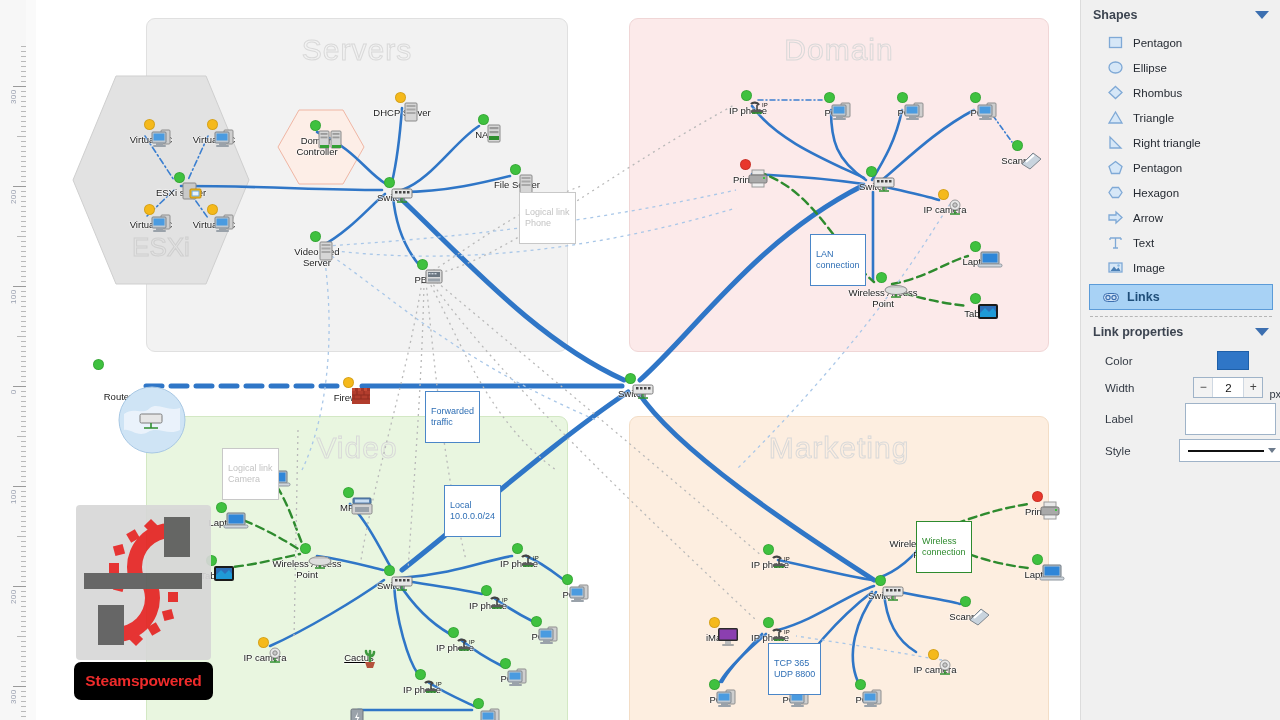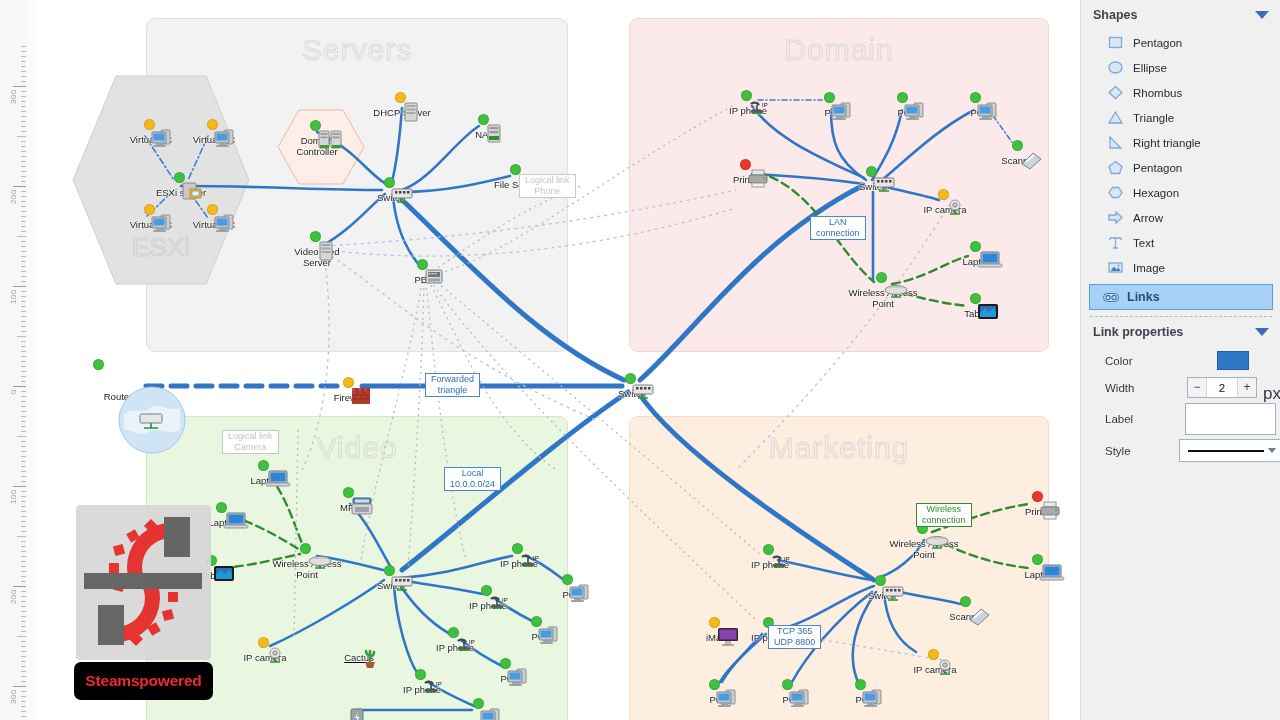--- a/index.html
+++ b/index.html
@@ -32,21 +32,21 @@
   .node .ic{position:relative;display:inline-block;}
   .node .lbl{font-size:9.5px;color:#1b1b1b;line-height:11px;margin-top:1px;
              text-shadow:0 0 2px #fff,0 0 2px #fff,0 0 2px #fff;white-space:pre-line;}
   .dot{position:absolute;border-radius:50%;width:9px;height:9px;border:1px solid rgba(0,0,0,.12);}
   .dot.g{background:#3fc13f;}
   .dot.y{background:#f5b91b;}
   .dot.r{background:#e8372c;}
 
   
   .tag{position:absolute;background:#fff;border:1px solid #4a86c8;color:#2f6fb5;
-       font-size:9px;line-height:11px;text-align:center;padding:0 5px;white-space:pre-line;}
+       font-size:9px;line-height:11px;padding:14px 5px;white-space:pre-line;margin-top:18px;}
   .tag.ghost{border-color:#c8c8c8;color:#c4c4c4;background:#fff;}
   .tag.wl{border-color:#2e8b2e;color:#2e8b2e;}
 
   
   .wm{position:absolute;left:40px;top:505px;width:135px;height:155px;background:#d7d7d7;
       border-radius:4px;opacity:.92;}
   .wmbar{position:absolute;background:#5a5a5a;}
   .wmbadge{position:absolute;left:38px;top:662px;width:139px;height:38px;background:#000;
            border-radius:7px;display:flex;align-items:center;justify-content:center;}
   .wmbadge span{color:#ee2b2b;font-weight:bold;font-size:15.5px;letter-spacing:-.2px;}
@@ -69,21 +69,21 @@
   .divider{border-top:1px dashed #b6b6b6;margin:6px 9px 0 9px;}
   .prow{display:flex;align-items:center;height:27px;padding-left:24px;}
   .plabel{font-size:11.5px;color:#333a44;width:68px;}
   .swatch{width:30px;height:17px;background:#2f76c7;border:1px solid #1e5fa8;margin-left:44px;}
   .stepper{display:flex;align-items:center;margin-left:26px;border:1px solid #9fb3c8;background:#fff;height:19px;}
   .stepper .b{width:18px;text-align:center;font-size:12px;color:#444;background:#f3f3f3;
               border-right:1px solid #cfd8e2;line-height:19px;}
   .stepper .b.r{border-right:none;border-left:1px solid #cfd8e2;}
   .stepper input{width:26px;border:none;outline:none;font-size:11.5px;text-align:center;
                  font-family:"Liberation Sans",sans-serif;color:#111;}
-  .unit{font-size:17px;color:#333a44;margin-left:6px;margin-top:13px;}
+  .unit{font-size:11px;color:#333a44;margin-left:6px;margin-top:13px;}
   .styleSel{margin-left:12px;width:100px;height:21px;border:1px solid #9fb3c8;background:#fff;
             display:flex;align-items:center;justify-content:space-between;padding:0 4px;}
   .styleLine{flex:1;height:0;border-top:2px solid #111;margin:0 4px;}
   .mini-caret{width:0;height:0;border-left:4px solid transparent;border-right:4px solid transparent;
               border-top:5px solid #6d7b8c;}
   .labelBox{margin-left:12px;width:85px;height:28px;border:1px solid #9fb3c8;background:#fff;}
   .topcut{position:absolute;left:1096px;top:-6px;font-size:11px;color:#6f86c0;}
 </style>
 </head>
 <body>
@@ -731,21 +731,21 @@
               <rect x="5" y="14" width="7" height="2" fill="#9aa2aa"></rect>
               <rect x="2" y="16" width="13" height="2" rx="1" fill="#9aa2aa"></rect>
             </svg><span class="dot g" style="right: -4px; bottom: -1px;"></span></div><div class="lbl">PC</div></div>
       </div>
     <div id="tags">
         <div class="tag ghost" style="left: 483px; top: 174px;">Logical link
 Phone</div>
         <div class="tag" style="left: 774px; top: 216px;">LAN
 connection</div>
         <div class="tag" style="left: 389px; top: 373px;">Forwarded
-triangle</div>
+traffic</div>
         <div class="tag ghost" style="left: 186px; top: 430px;">Logical link
 Camera</div>
         <div class="tag" style="left: 408px; top: 467px;">Local
 10.0.0.0/24</div>
         <div class="tag wl" style="left: 880px; top: 503px;">Wireless
 connection</div>
         <div class="tag" style="left: 732px; top: 625px;">TCP 365
 UDP 8800</div>
       </div>
 

